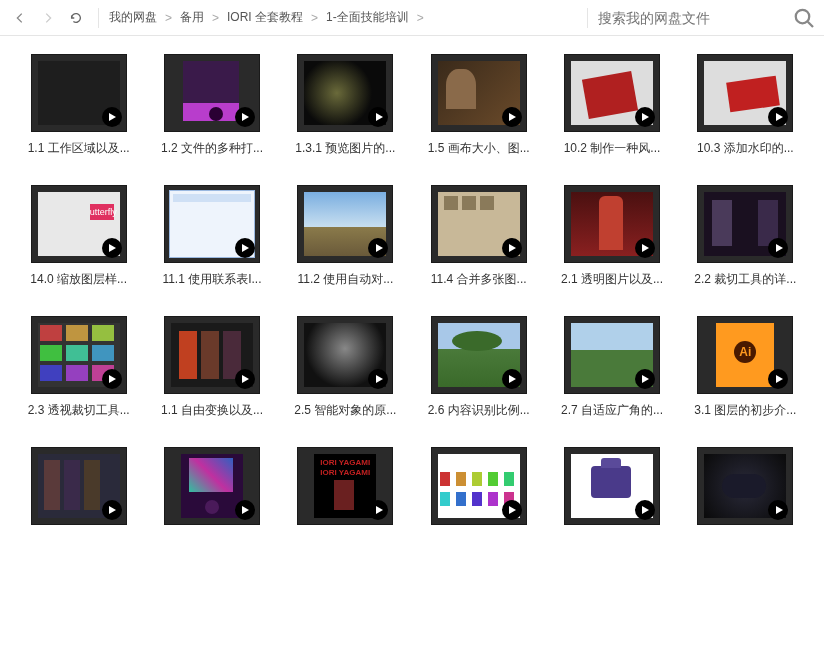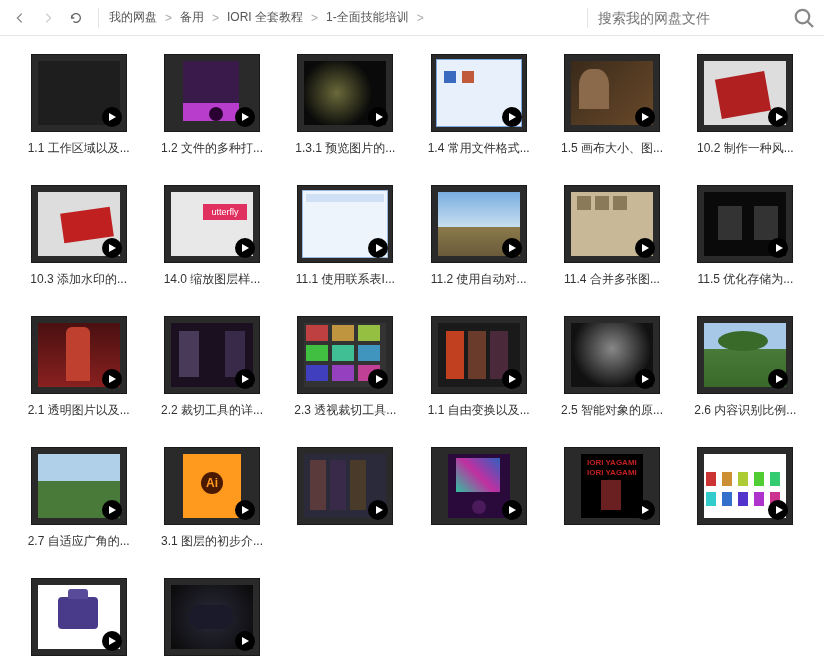--- a/index.html
+++ b/index.html
@@ -90,29 +90,20 @@
     </div>
     <div class="item">
       <div class="thumb video">
         <div class="tc" style="inset:6px;background:radial-gradient(circle at 40% 50%,#6a6a3a 0%,#0a0a0a 60%)"></div>
         <div class="play"></div>
       </div>
       <div class="label">1.3.1 预览图片的...</div>
     </div>
     <div class="item">
       <div class="thumb video">
-        <div class="tc" style="inset:4px;background:#e8f0fb;border:1px solid #7aa7e0"></div>
-        <div class="tc" style="left:12px;top:16px;width:12px;height:12px;background:#3a6ac0"></div>
-        <div class="tc" style="left:30px;top:16px;width:12px;height:12px;background:#c05a3a"></div>
-        <div class="play"></div>
-      </div>
-      <div class="label">1.4 常用文件格式...</div>
-    </div>
-    <div class="item">
-      <div class="thumb video">
         <div class="tc" style="inset:6px;background:linear-gradient(135deg,#3a2a1a,#6a4a2a)"></div>
         <div class="tc" style="left:14px;top:14px;width:30px;height:40px;background:#8a6a4a;border-radius:40% 40% 0 0"></div>
         <div class="play"></div>
       </div>
       <div class="label">1.5 画布大小、图...</div>
     </div>
     <div class="item">
       <div class="thumb video">
         <div class="tc" style="inset:6px;background:#ddd"></div>
         <div class="tc" style="left:20px;top:20px;width:50px;height:40px;background:#b02020;transform:rotate(-10deg)"></div>
@@ -124,21 +115,21 @@
       <div class="thumb video">
         <div class="tc" style="inset:6px;background:#ddd"></div>
         <div class="tc" style="left:30px;top:24px;width:50px;height:30px;background:#c02020;transform:rotate(-8deg)"></div>
         <div class="play"></div>
       </div>
       <div class="label">10.3 添加水印的...</div>
     </div>
     <div class="item">
       <div class="thumb video">
         <div class="tc" style="inset:6px;background:#e8e8e8"></div>
-        <div class="tc" style="right:12px;top:18px;width:44px;height:16px;background:#e03060;font-size:9px;color:#fff;line-height:16px;text-align:center">utterfly</div>
+        <div class="tc" style="right:12px;top:18px;width:24px;height:16px;background:#e03060;font-size:9px;color:#fff;line-height:16px;text-align:center">utterfly</div>
         <div class="play"></div>
       </div>
       <div class="label">14.0 缩放图层样...</div>
     </div>
     <div class="item">
       <div class="thumb video">
         <div class="tc" style="inset:4px;background:#eef4fc;border:1px solid #9ab8e0"></div>
         <div class="tc" style="left:8px;top:8px;right:8px;height:8px;background:#cfe0f5"></div>
         <div class="play"></div>
       </div>
@@ -153,29 +144,20 @@
     </div>
     <div class="item">
       <div class="thumb video">
         <div class="tc" style="inset:6px;background:#c8b898"></div>
         <div class="tc" style="left:12px;top:10px;width:14px;height:14px;background:#8a7a5a"></div>
         <div class="tc" style="left:30px;top:10px;width:14px;height:14px;background:#8a7a5a"></div>
         <div class="tc" style="left:48px;top:10px;width:14px;height:14px;background:#8a7a5a"></div>
         <div class="play"></div>
       </div>
       <div class="label">11.4 合并多张图...</div>
-    </div>
-    <div class="item">
-      <div class="thumb video">
-        <div class="tc" style="inset:6px;background:#0a0a0a"></div>
-        <div class="tc" style="left:20px;top:20px;width:24px;height:34px;background:#333"></div>
-        <div class="tc" style="right:14px;top:20px;width:24px;height:34px;background:#333"></div>
-        <div class="play"></div>
-      </div>
-      <div class="label">11.5 优化存储为...</div>
     </div>
     <div class="item">
       <div class="thumb video">
         <div class="tc" style="inset:6px;background:linear-gradient(#4a1010,#8a2020)"></div>
         <div class="tc" style="left:34px;top:10px;width:24px;height:54px;background:#c04030;border-radius:6px 6px 0 0"></div>
         <div class="play"></div>
       </div>
       <div class="label">2.1 透明图片以及...</div>
     </div>
     <div class="item">

